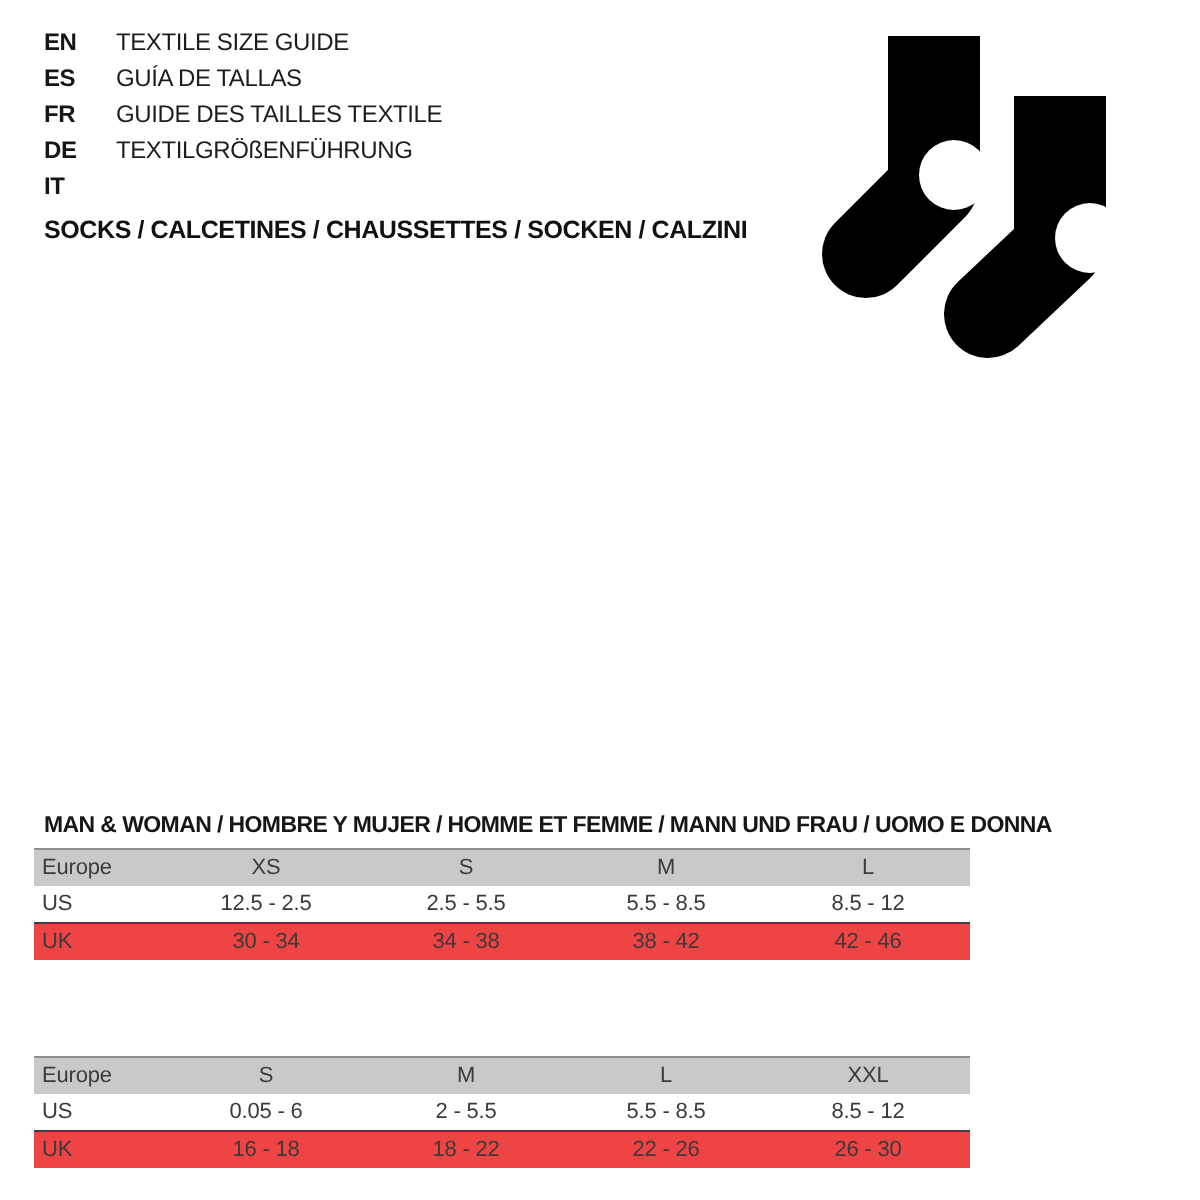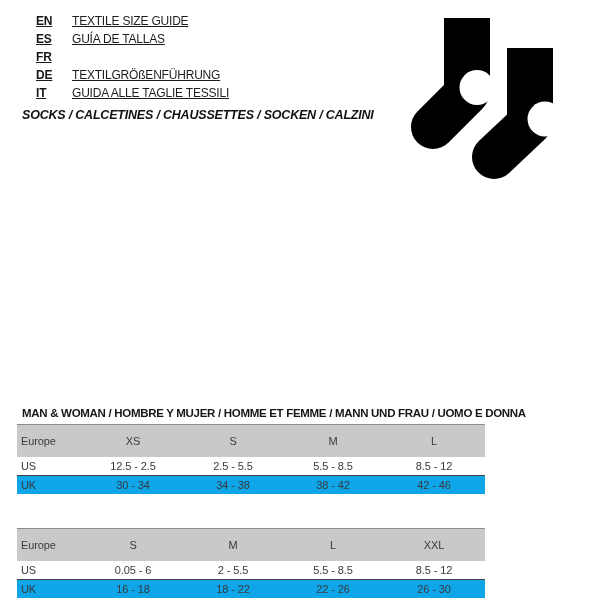--- a/index.html
+++ b/index.html
@@ -2,77 +2,77 @@
 <html><head>
 <meta charset="utf-8">
 <style>
   html,body{margin:0;padding:0;background:#fff;}
   .canvas{
     position:relative;width:600px;height:600px;background:#ffffff;
     font-family:"Liberation Sans","DejaVu Sans",sans-serif;
     color:#1c1c1c;overflow:hidden;
   }
   
-  .lang-list{position:absolute;left:36px;top:12px;text-decoration:underline;}
+  .lang-list{position:absolute;left:22px;top:12px;}
   .lang-row{display:flex;height:18px;line-height:18px;font-size:12px;letter-spacing:-0.2px;}
   .lang-code{width:36px;font-weight:700;color:#161616;}
   .lang-label{font-weight:500;color:#1d1d1d;white-space:nowrap;text-align:center;}
   
   .category{
     position:absolute;left:22px;top:106px;font-size:12.5px;font-weight:700;
-    letter-spacing:-0.2px;color:#111;white-space:nowrap;line-height:18px;font-style:italic;
+    letter-spacing:-0.2px;color:#111;white-space:nowrap;line-height:18px;
   }
   
   .socks{position:absolute;left:400px;top:5px;width:180px;height:180px;}
   
   .tbl-title{
     position:absolute;left:22px;font-size:11.5px;font-weight:700;color:#161616;
     letter-spacing:-0.3px;white-space:nowrap;line-height:14px;
   }
   .tbl-title.t1{top:406px;}
   .tbl-title.t2{top:510px;}
   table.size-table{
     position:absolute;left:17px;width:468px;border-collapse:collapse;table-layout:fixed;
     font-size:11px;color:#3a3a3a;letter-spacing:-0.1px;
   }
   table.size-table.t1{top:424px;}
   table.size-table.t2{top:528px;}
   table.size-table th,table.size-table td{
     padding:0;font-weight:400;text-align:center;vertical-align:middle;
   }
-  table.size-table th{height:32px;background:#c9c9c9;border-top:1px solid #8d8d8d;color:#3c3c3c;}
+  table.size-table th{height:18px;background:#c9c9c9;border-top:1px solid #8d8d8d;color:#3c3c3c;}
   table.size-table td{height:18px;}
   table.size-table th:first-child,table.size-table td:first-child{text-align:left;padding-left:4px;}
   tr.row-us td{background:#ffffff;border-bottom:1px solid #404040;}
-  tr.row-uk td{background:#0ea5e9;}
+  tr.row-uk td{background:#ef4444;}
 </style>
 </head>
 <body>
 
 <div class="canvas">
 
   <div class="lang-list">
     <div class="lang-row">
       <span class="lang-code">EN</span>
       <span class="lang-label">TEXTILE SIZE GUIDE</span>
     </div>
     <div class="lang-row">
       <span class="lang-code">ES</span>
       <span class="lang-label">GUÍA DE TALLAS</span>
     </div>
     <div class="lang-row">
       <span class="lang-code">FR</span>
+      <span class="lang-label">GUIDE DES TAILLES TEXTILE</span>
     </div>
     <div class="lang-row">
       <span class="lang-code">DE</span>
       <span class="lang-label">TEXTILGRÖßENFÜHRUNG</span>
     </div>
     <div class="lang-row">
       <span class="lang-code">IT</span>
-      <span class="lang-label">GUIDA ALLE TAGLIE TESSILI</span>
     </div>
   </div>
 
   <div class="category">SOCKS / CALCETINES / CHAUSSETTES / SOCKEN / CALZINI</div>
 
   <svg class="socks" viewBox="0 0 180 180" xmlns="http://www.w3.org/2000/svg">
 
     <g>
       <rect x="44" y="13" width="46" height="80" fill="#000"></rect>
       <line x1="67" y1="88" x2="33" y2="122" stroke="#000" stroke-width="44" stroke-linecap="round"></line>

